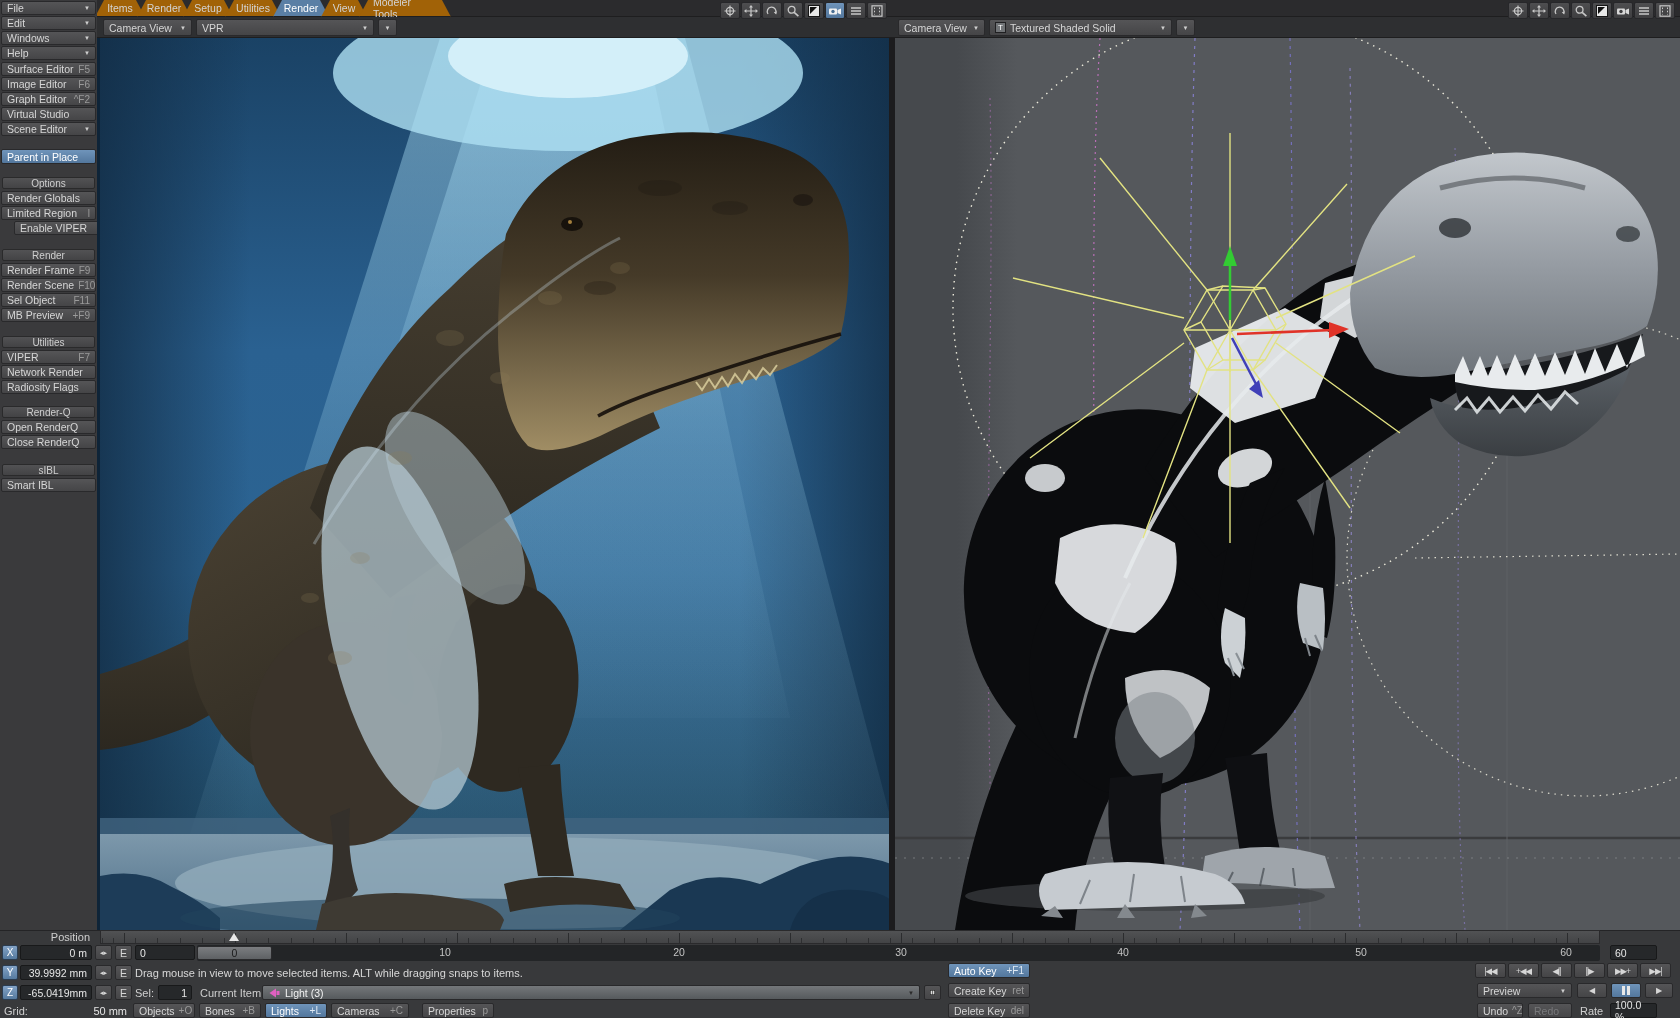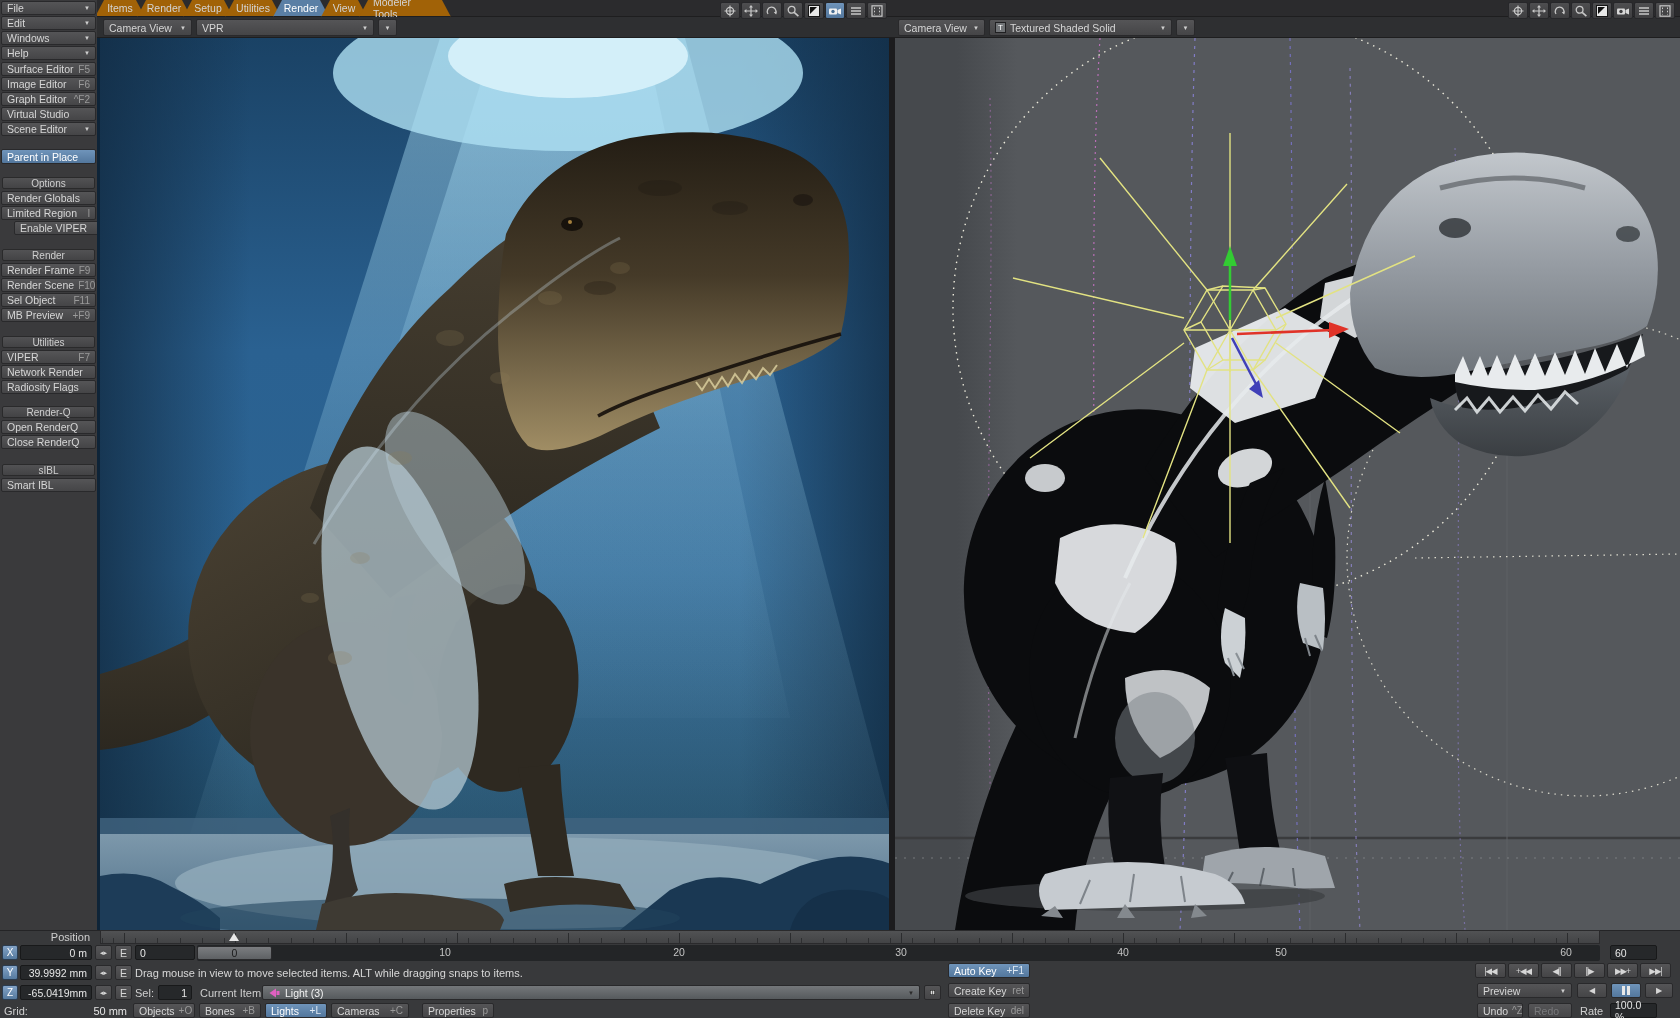--- a/index.html
+++ b/index.html
@@ -544,21 +544,21 @@
       <span>0</span>
     </div>
   <div class="abs" style="left:197px;top:945px;width:1403px;height:16px;background:#232527;border-radius:2px;">
     <div class="abs" style="left:0;top:1px;width:75px;height:14px;background:linear-gradient(#7b7d80,#5e6164);border:1px solid #2a2a2c;border-radius:2px;display:flex;align-items:center;justify-content:center;color:#1a1a1a;font-size:10.5px;">
         <span>0</span>
       </div>
     <span class="tlabel" style="left:228px;">10</span>
     <span class="tlabel" style="left:462px;">20</span>
     <span class="tlabel" style="left:684px;">30</span>
     <span class="tlabel" style="left:906px;">40</span>
-    <span class="tlabel" style="left:1064px;">50</span>
+    <span class="tlabel" style="left:1144px;">50</span>
     <span class="tlabel" style="left:1349px;">60</span>
   </div>
   <div class="field" style="left:1610px;top:945px;width:47px;height:15px;">
       <span>60</span>
     </div>
 
   <div class="axis-badge" style="left:2px;top:965px;">
       <span>Y</span>
     </div>
   <div class="field right" style="left:20px;top:965px;width:72px;height:15px;">

